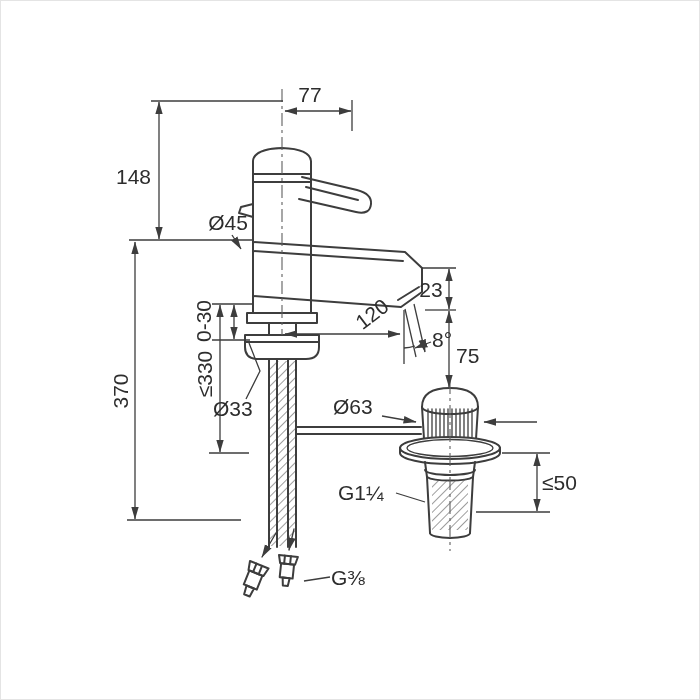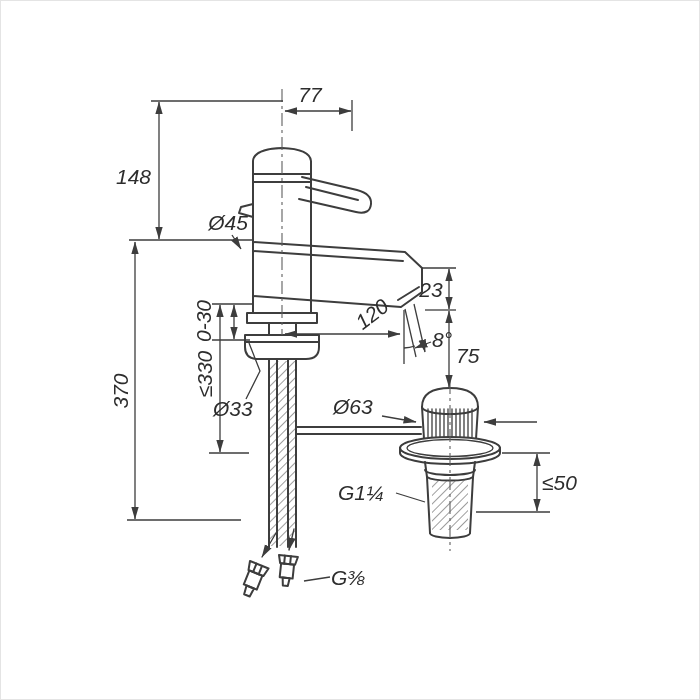--- a/index.html
+++ b/index.html
@@ -1,16 +1,16 @@
 <!DOCTYPE html>
 <html><head>
 <meta charset="utf-8">
 <style>
   html,body{margin:0;padding:0;background:#ffffff;}
-  .frame{width:700px;height:700px;background:#ffffff;box-sizing:border-box;border:1px solid #e4e4e4;font-style:italic;}
+  .frame{width:700px;height:700px;background:#ffffff;box-sizing:border-box;border:1px solid #e4e4e4;}
   svg{display:block;}
   .ol{stroke:#3d3d3d;stroke-width:2;fill:none;stroke-linejoin:round;stroke-linecap:round;}
   .thin{stroke:#3d3d3d;stroke-width:1.3;fill:none;}
   .dim{stroke:#3d3d3d;stroke-width:1.3;fill:none;}
   .cl{stroke:#5f5f5f;stroke-width:1.1;fill:none;stroke-dasharray:13 4 3 4;}
   .wfill{fill:#ffffff;}
   .lbl{font-family:"Liberation Sans","DejaVu Sans",sans-serif;font-size:21px;fill:#2d2d2d;}
 </style>
 </head>
 <body>

